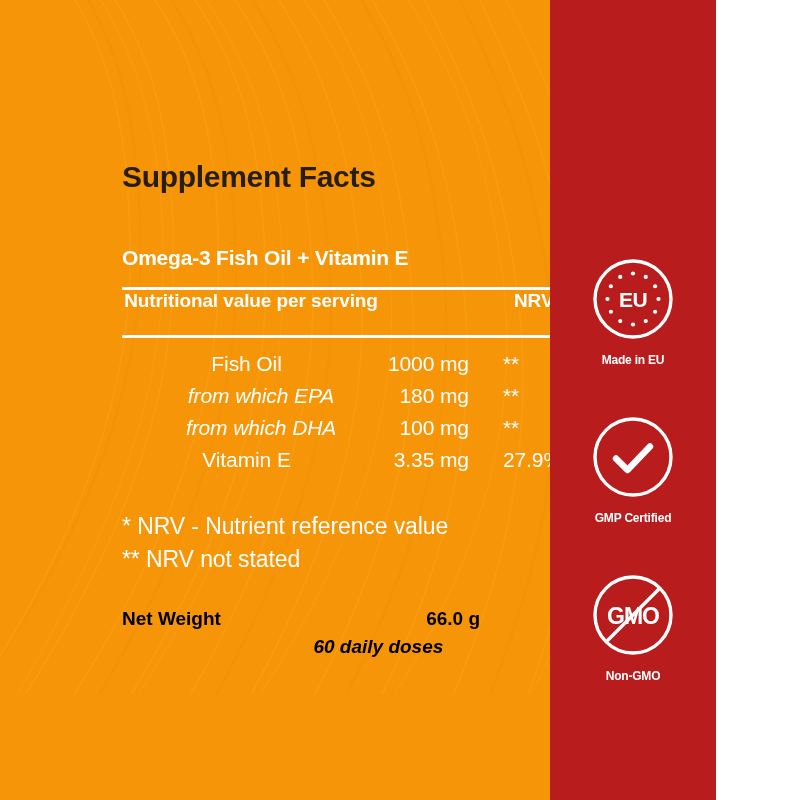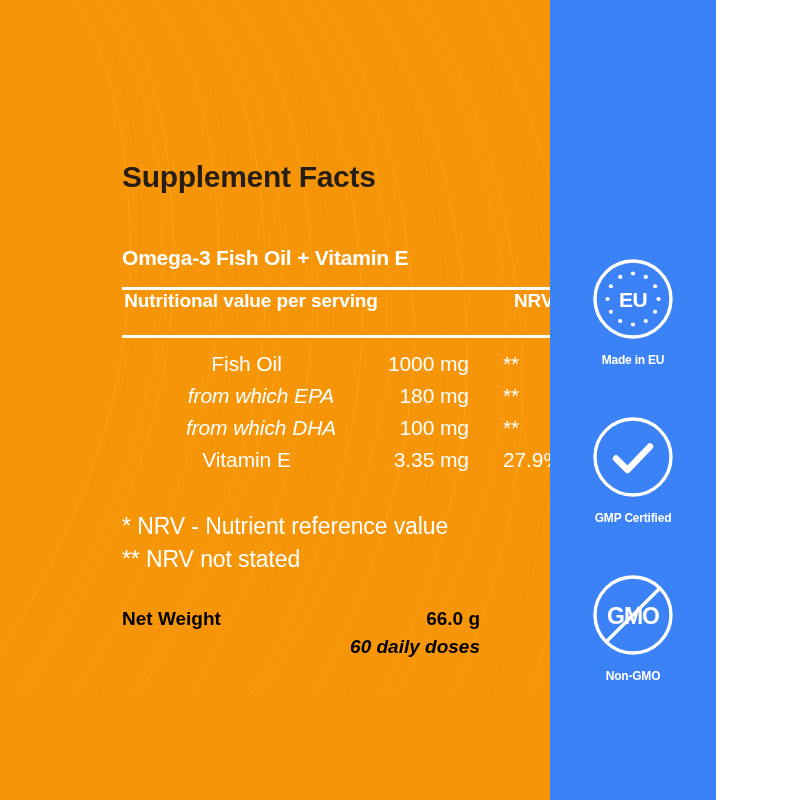--- a/index.html
+++ b/index.html
@@ -118,26 +118,26 @@
   }
   .netweight-table td {
     padding:0;
     font-size:19px;
     line-height:1.45;
     white-space:nowrap;
     vertical-align:baseline;
   }
   .nw-label  { text-align:left; }
   .nw-value  { text-align:right; }
-  .nw-doses  { text-align:right; font-style:italic; }
+  .nw-doses  { text-align:center; font-style:italic; }
 
   
   #badge-sidebar {
     width:166px; height:800px;
-    background:#3b82f6;
+    background:#b91c1c;
     display:flex;
     flex-direction:column;
     align-items:center;
     justify-content:flex-start;
     padding-top:258px;
   }
 
   .badge {
     display:flex;
     flex-direction:column;

